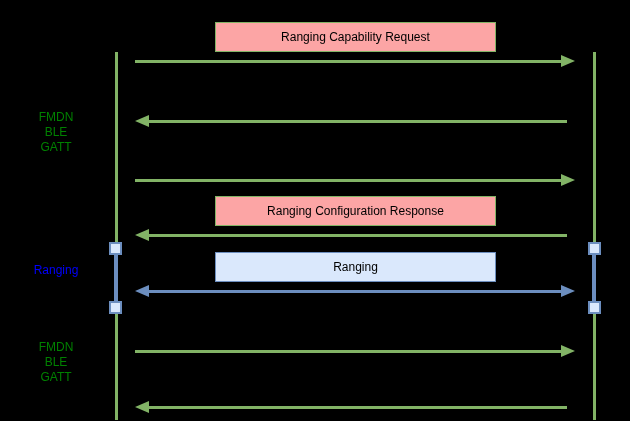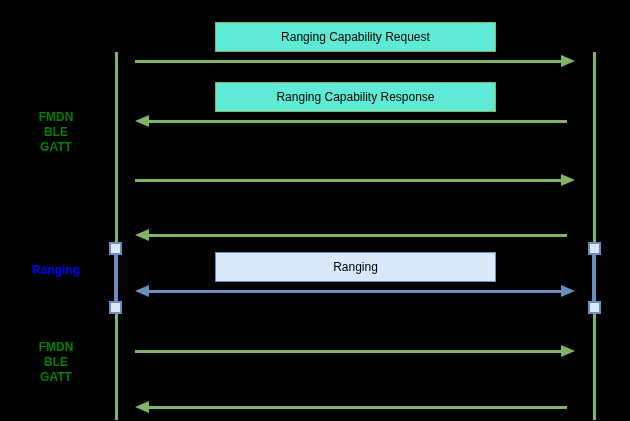--- a/index.html
+++ b/index.html
@@ -48,21 +48,21 @@
   .endpoint.bl { left: 109px; top: 301px; }
   .endpoint.tr { left: 588px; top: 242px; }
   .endpoint.br { left: 588px; top: 301px; }
 
   
   .msg-box {
     position: absolute;
     left: 215px;
     width: 279px;
     height: 28px;
-    background: #5eead4;
+    background: #fca5a5;
     border: 1px solid #82b366;
     display: flex;
     align-items: center;
     justify-content: center;
     font-size: 12px;
     color: #000000;
     z-index: 1;
   }
   .msg-box.blue {
     background: #dae8fc;
@@ -116,21 +116,21 @@
   .head.point-left  { left: 0;  border-right: 14px solid #82b366; }
   .arrow.blue .head.point-right { border-left-color: #6c8ebf; }
   .arrow.blue .head.point-left  { border-right-color: #6c8ebf; }
 
   
   .side-label {
     position: absolute;
     left: 10px;
     width: 92px;
     text-align: center;
-    font-weight: bold;
+    font-weight: normal;
     font-size: 12px;
     line-height: 15px;
     white-space: pre-line;
   }
   .side-label.green { color: #008000; top: 110px; }
   .side-label.green.second { top: 340px; }
   .side-label.blue  { color: #0000ff; top: 263px; }
 </style>
 </head>
 <body>
@@ -152,22 +152,22 @@
   <div class="blueseg right"></div>
 
   <div class="endpoint tl"></div>
   <div class="endpoint bl"></div>
   <div class="endpoint tr"></div>
   <div class="endpoint br"></div>
 
   <div class="msg-box b0">
     <span>Ranging Capability Request</span>
   </div>
-  <div class="msg-box b1">
-    <span>Ranging Capability Response</span>
+  <div class="msg-box b3">
+    <span>Ranging Configuration Response</span>
   </div>
   <div class="msg-box blue b4">
     <span>Ranging</span>
   </div>
 
   <div class="arrow dir-right a0">
     <div class="shaft"></div>
     <div class="head point-right"></div>
   </div>
   <div class="arrow dir-left a1">

